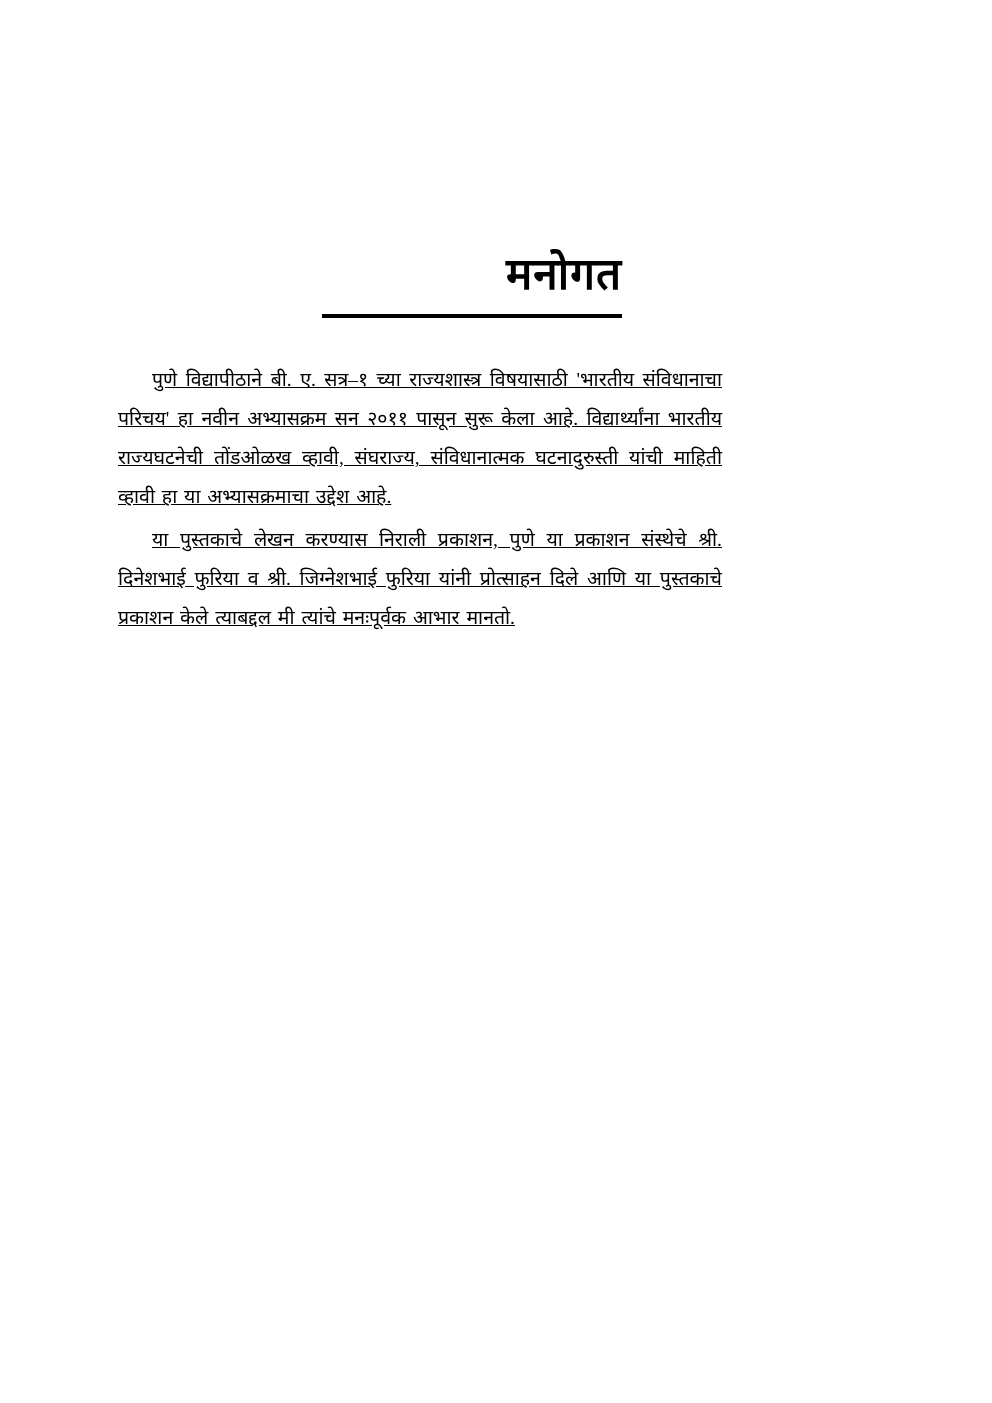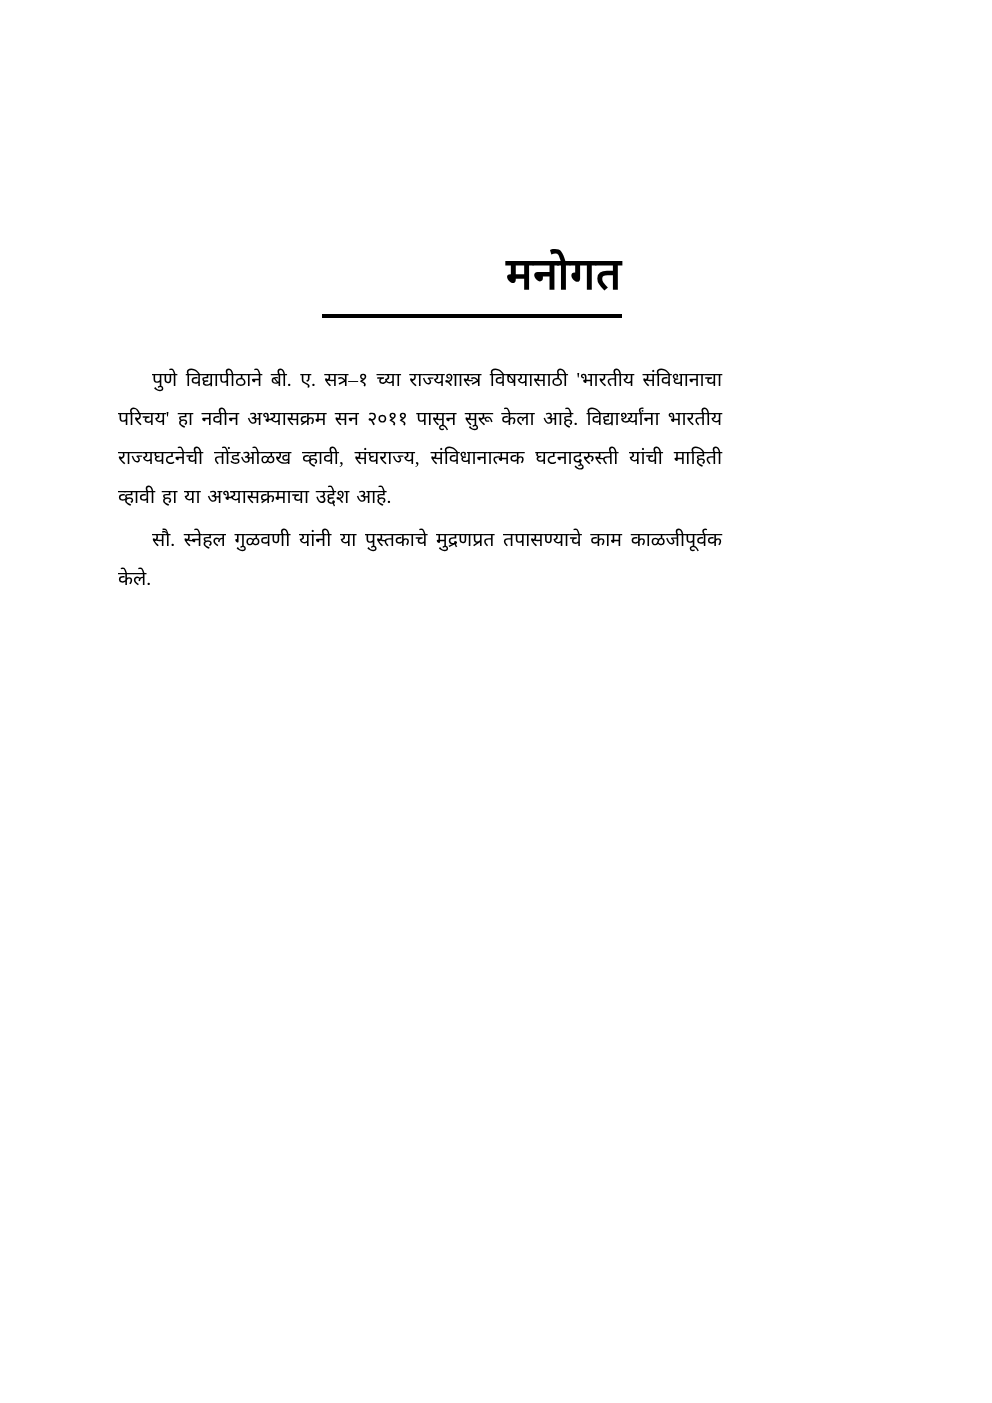--- a/index.html
+++ b/index.html
@@ -47,20 +47,21 @@
     justify-content: flex-end;
     padding-right: 100px;
     margin-top: 2px;
   }
   .body-text {
     margin-top: 42px;
     font-size: 19.5px;
     line-height: 2.0;
     text-align: justify;
     text-justify: inter-word;
+    text-decoration: underline;
   }
   .para {
     margin: 0 0 4px 0;
     text-indent: 34px;
     word-spacing: 2px;
   }
 </style>
 </head>
 <body>
 
@@ -68,16 +69,16 @@
 
   <div class="title-block">
     <h1 class="page-title">मनोगत</h1>
   </div>
   <div class="rule-wrap">
     <div class="title-rule"></div>
   </div>
 
   <div class="body-text">
     <p class="para">पुणे विद्यापीठाने बी. ए. सत्र–१ च्या राज्यशास्त्र विषयासाठी 'भारतीय संविधानाचा परिचय' हा नवीन अभ्यासक्रम सन २०११ पासून सुरू केला आहे. विद्यार्थ्यांना भारतीय राज्यघटनेची तोंडओळख व्हावी, संघराज्य, संविधानात्मक घटनादुरुस्ती यांची माहिती व्हावी हा या अभ्यासक्रमाचा उद्देश आहे.</p>
-    <p class="para">सौ. स्नेहल गुळवणी यांनी या पुस्तकाचे मुद्रणप्रत तपासण्याचे काम काळजीपूर्वक केले.</p>
+    <p class="para">या पुस्तकाचे लेखन करण्यास निराली प्रकाशन, पुणे या प्रकाशन संस्थेचे श्री. दिनेशभाई फुरिया व श्री. जिग्नेशभाई फुरिया यांनी प्रोत्साहन दिले आणि या पुस्तकाचे प्रकाशन केले त्याबद्दल मी त्यांचे मनःपूर्वक आभार मानतो.</p>
   </div>
 
 </div>
 
 </body></html>

